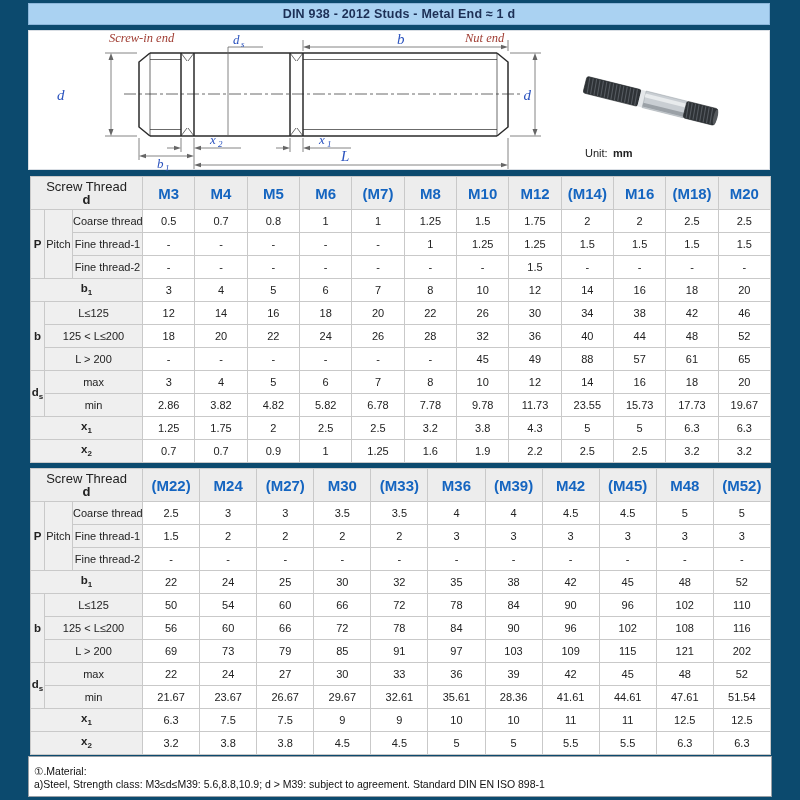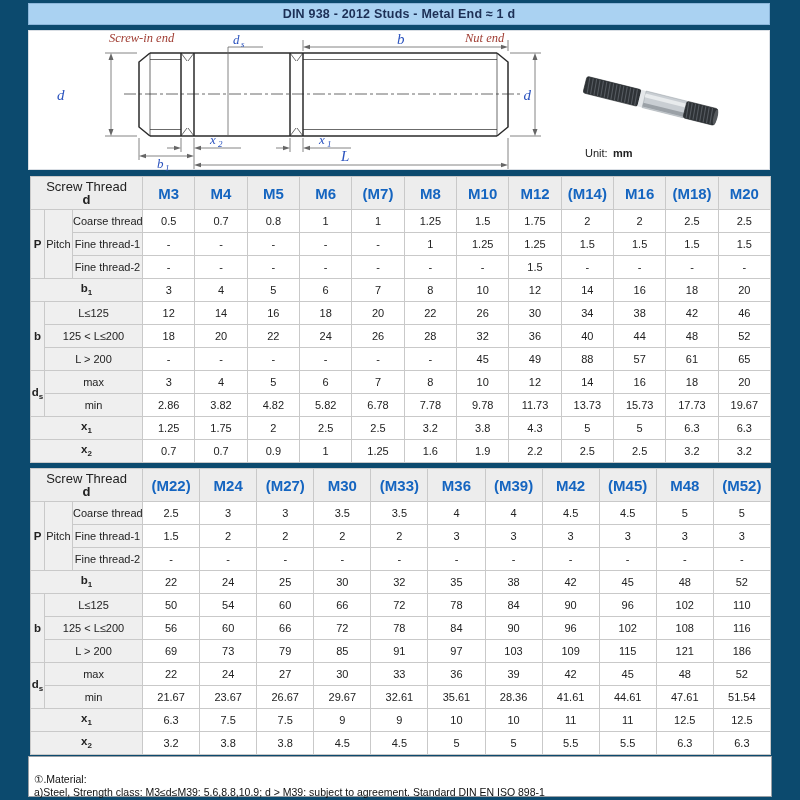--- a/index.html
+++ b/index.html
@@ -22,21 +22,21 @@
   .hdr-d{font-weight:bold;}
   .hdr-size{background:#ededed;color:#1565c0;font-weight:bold;font-size:15px;}
   .lbl{background:#efefef;}
   .g1{font-weight:bold;font-size:11.5px;}
   .g2{font-weight:normal;}
   .sub-lbl{font-weight:normal;}
   .spec-table sub{font-size:8px;}
   tbody td{background:#ffffff;}
   .notes{position:absolute;left:28px;top:756px;width:744px;height:41px;box-sizing:border-box;
     border:1px solid #9aa0a6;background:#fff;font-size:10.5px;line-height:13px;color:#111;
-    padding:16px 5px;}
+    padding:8px 5px;}
   .dimlbl{font-family:"Liberation Serif",serif;font-style:italic;fill:#2a52be;font-size:15px;}
   .dimlbl-sm{font-family:"Liberation Serif",serif;font-style:italic;fill:#2a52be;font-size:13px;}
   .dimsub{font-family:"Liberation Serif",serif;font-style:italic;fill:#2a52be;font-size:9px;}
   .rednote{font-family:"Liberation Serif",serif;font-style:italic;fill:#a03d33;font-size:12.5px;}
   .unittxt{font-family:"Liberation Sans",sans-serif;font-size:11px;fill:#222;}
   .unitbold{font-weight:bold;}
 </style>
 </head>
 <body>
 
@@ -314,21 +314,21 @@
         <tr>
           <td class="lbl sub-lbl" colspan="2"><span>min</span></td>
           <td>2.86</td>
           <td>3.82</td>
           <td>4.82</td>
           <td>5.82</td>
           <td>6.78</td>
           <td>7.78</td>
           <td>9.78</td>
           <td>11.73</td>
-          <td>13.73</td>
+          <td>23.55</td>
           <td>15.73</td>
           <td>17.73</td>
           <td>19.67</td>
         </tr>
         <tr>
           <td colspan="3" class="lbl g1"><span>x</span><sub>1</sub></td>
           <td>1.25</td>
           <td>1.75</td>
           <td>2</td>
           <td>2.5</td>
@@ -487,21 +487,21 @@
           <td>69</td>
           <td>73</td>
           <td>79</td>
           <td>85</td>
           <td>91</td>
           <td>97</td>
           <td>103</td>
           <td>109</td>
           <td>115</td>
           <td>121</td>
-          <td>186</td>
+          <td>202</td>
         </tr>
         <tr>
           <td rowspan="2" class="lbl g1"><span>d</span><sub>s</sub></td>
           <td class="lbl sub-lbl" colspan="2"><span>max</span></td>
           <td>22</td>
           <td>24</td>
           <td>27</td>
           <td>30</td>
           <td>33</td>
           <td>36</td>

